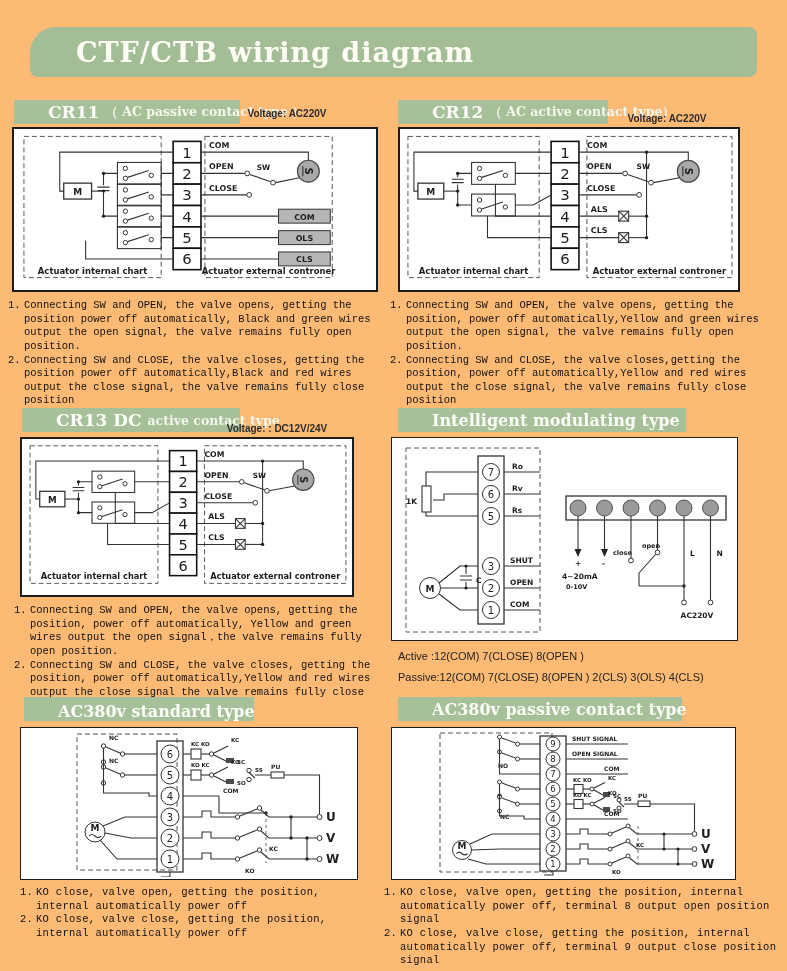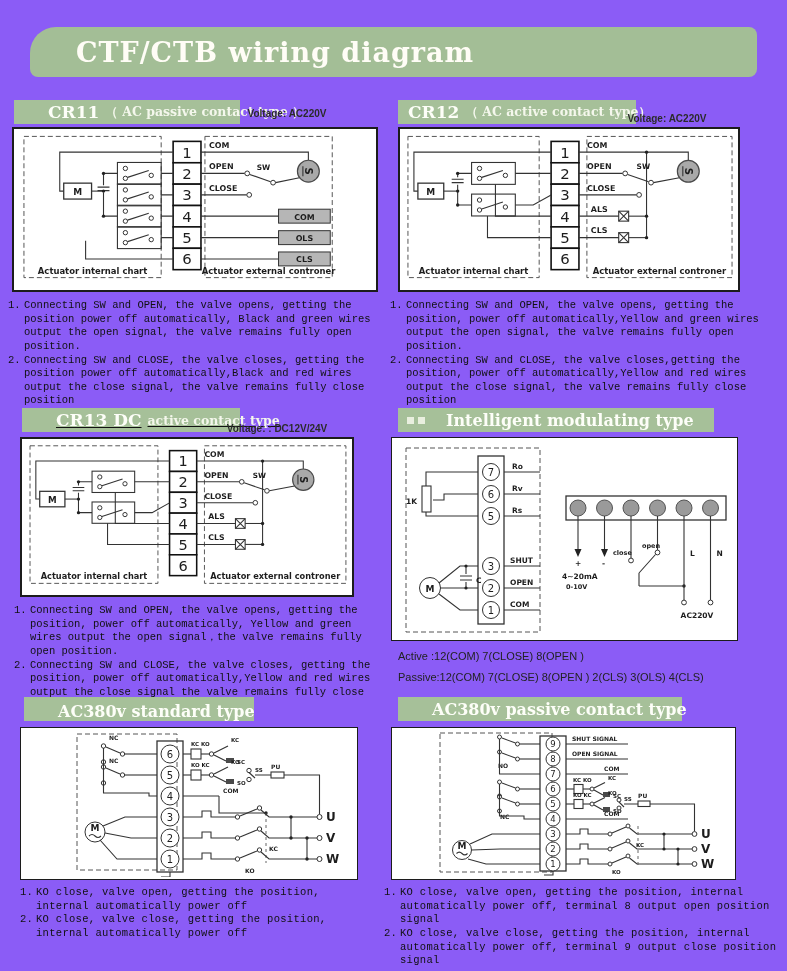--- a/index.html
+++ b/index.html
@@ -1,17 +1,17 @@
 <!DOCTYPE html>
 <html><head>
 <meta charset="utf-8">
 <style>
   html,body{margin:0;padding:0;background:#ffffff;}
   body{width:787px;height:971px;position:relative;font-family:"Liberation Sans",sans-serif;color:#111;}
-  .page{position:absolute;inset:0;background:#8b5cf6;overflow:hidden;}
+  .page{position:absolute;inset:0;background:#fdba74;overflow:hidden;}
 
   .main-header{position:absolute;left:30px;top:27px;width:727px;height:50px;background:#a3be96;
     border-radius:26px 8px 8px 8px;display:flex;align-items:center;padding-left:46px;box-sizing:border-box;}
   .main-header .t{color:#fffdf6;font-family:"DejaVu Serif",serif;font-weight:bold;font-size:27px;letter-spacing:1px;}
 
   .sec-bar{position:absolute;height:24px;background:#a6c099;display:flex;align-items:center;
     padding:0 9px;box-sizing:border-box;}
   .sq{width:7px;height:7px;background:#e9efdf;display:inline-block;margin-right:4px;}
   .sec-code{color:#fdfef8;font-family:"DejaVu Serif",serif;font-weight:bold;font-size:17px;margin-left:17px;white-space:nowrap;}
   .sec-sub{color:#f4f7ec;font-family:"DejaVu Serif",serif;font-weight:bold;font-size:12.5px;margin-left:6px;white-space:nowrap;}
@@ -162,21 +162,21 @@
     <div class="note">
         <span class="note-n">1.</span>
         <span class="note-t">Connecting SW and OPEN, the valve opens, getting the position power off automatically, Black and green wires output the open signal, the valve remains fully open position.</span>
       </div>
     <div class="note">
         <span class="note-n">2.</span>
         <span class="note-t">Connecting SW and CLOSE, the valve closes, getting the position power off automatically,Black and red wires output the close signal, the valve remains fully close position</span>
       </div>
   </div>
 
-  <div class="sec-bar" style="left:398px;top:100px;width:238px;justify-content:center;">
+  <div class="sec-bar" style="left:398px;top:100px;width:210px;">
     <span class="sq"></span>
       <span class="sq"></span>
     <span class="sec-code">CR12</span>
     <span class="sec-sub">（ AC active contact type）</span>
   </div>
   <div class="voltage" style="left:597px;top:113px;width:140px;">Voltage:  AC220V</div>
   <div class="dbox" style="left:398px;top:127px;width:342px;height:165px;">
     <svg width="338" height="161" viewBox="0 0 340 161">
       <rect class="dash" x="8" y="7" width="132" height="142"></rect>
       <rect class="dash" x="188" y="7" width="146" height="142"></rect>
@@ -263,21 +263,21 @@
     <div class="note">
         <span class="note-n">1.</span>
         <span class="note-t">Connecting SW and OPEN, the valve opens, getting the position, power off automatically,Yellow and green wires output the open signal, the valve remains fully open position.</span>
       </div>
     <div class="note">
         <span class="note-n">2.</span>
         <span class="note-t">Connecting SW and CLOSE, the valve closes,getting the position, power off automatically,Yellow and red wires output the close signal, the valve remains fully close position</span>
       </div>
   </div>
 
-  <div class="sec-bar" style="left:22px;top:408px;width:218px;text-decoration:underline;">
+  <div class="sec-bar" style="left:22px;top:408px;width:218px;">
     <span class="sq"></span>
       <span class="sq"></span>
     <span class="sec-code">CR13 DC</span>
     <span class="sec-sub">active contact type</span>
   </div>
   <div class="voltage" style="left:207px;top:423px;width:140px;">Voltage: : DC12V/24V</div>
   <div class="dbox" style="left:20px;top:437px;width:334px;height:160px;">
     <svg width="330" height="156" viewBox="0 0 340 161">
       <rect class="dash" x="8" y="7" width="132" height="142"></rect>
       <rect class="dash" x="188" y="7" width="146" height="142"></rect>
@@ -362,21 +362,21 @@
     <div class="note">
         <span class="note-n">1.</span>
         <span class="note-t">Connecting SW and OPEN, the valve opens, getting the position, power off automatically, Yellow and green wires output the open signal，the valve remains fully open position.</span>
       </div>
     <div class="note">
         <span class="note-n">2.</span>
         <span class="note-t">Connecting SW and CLOSE, the valve closes, getting the position, power off automatically,Yellow and red wires output the close signal the valve remains fully close position</span>
       </div>
   </div>
 
-  <div class="sec-bar" style="left:398px;top:408px;width:316px;">
+  <div class="sec-bar" style="left:398px;top:408px;width:288px;">
     <span class="sq"></span>
       <span class="sq"></span>
     <span class="sec-title">Intelligent modulating type</span>
   </div>
   <div class="dbox" style="left:391px;top:437px;width:347px;height:204px;border-width:1.5px;">
     <svg width="343" height="200" viewBox="0 0 343 200">
       <rect class="dash" x="14" y="10" width="134" height="184"></rect>
       <rect class="wk" x="86" y="18" width="26" height="168"></rect>
       <g>
         <circle class="oc" cx="99" cy="34" r="8.5"></circle>

